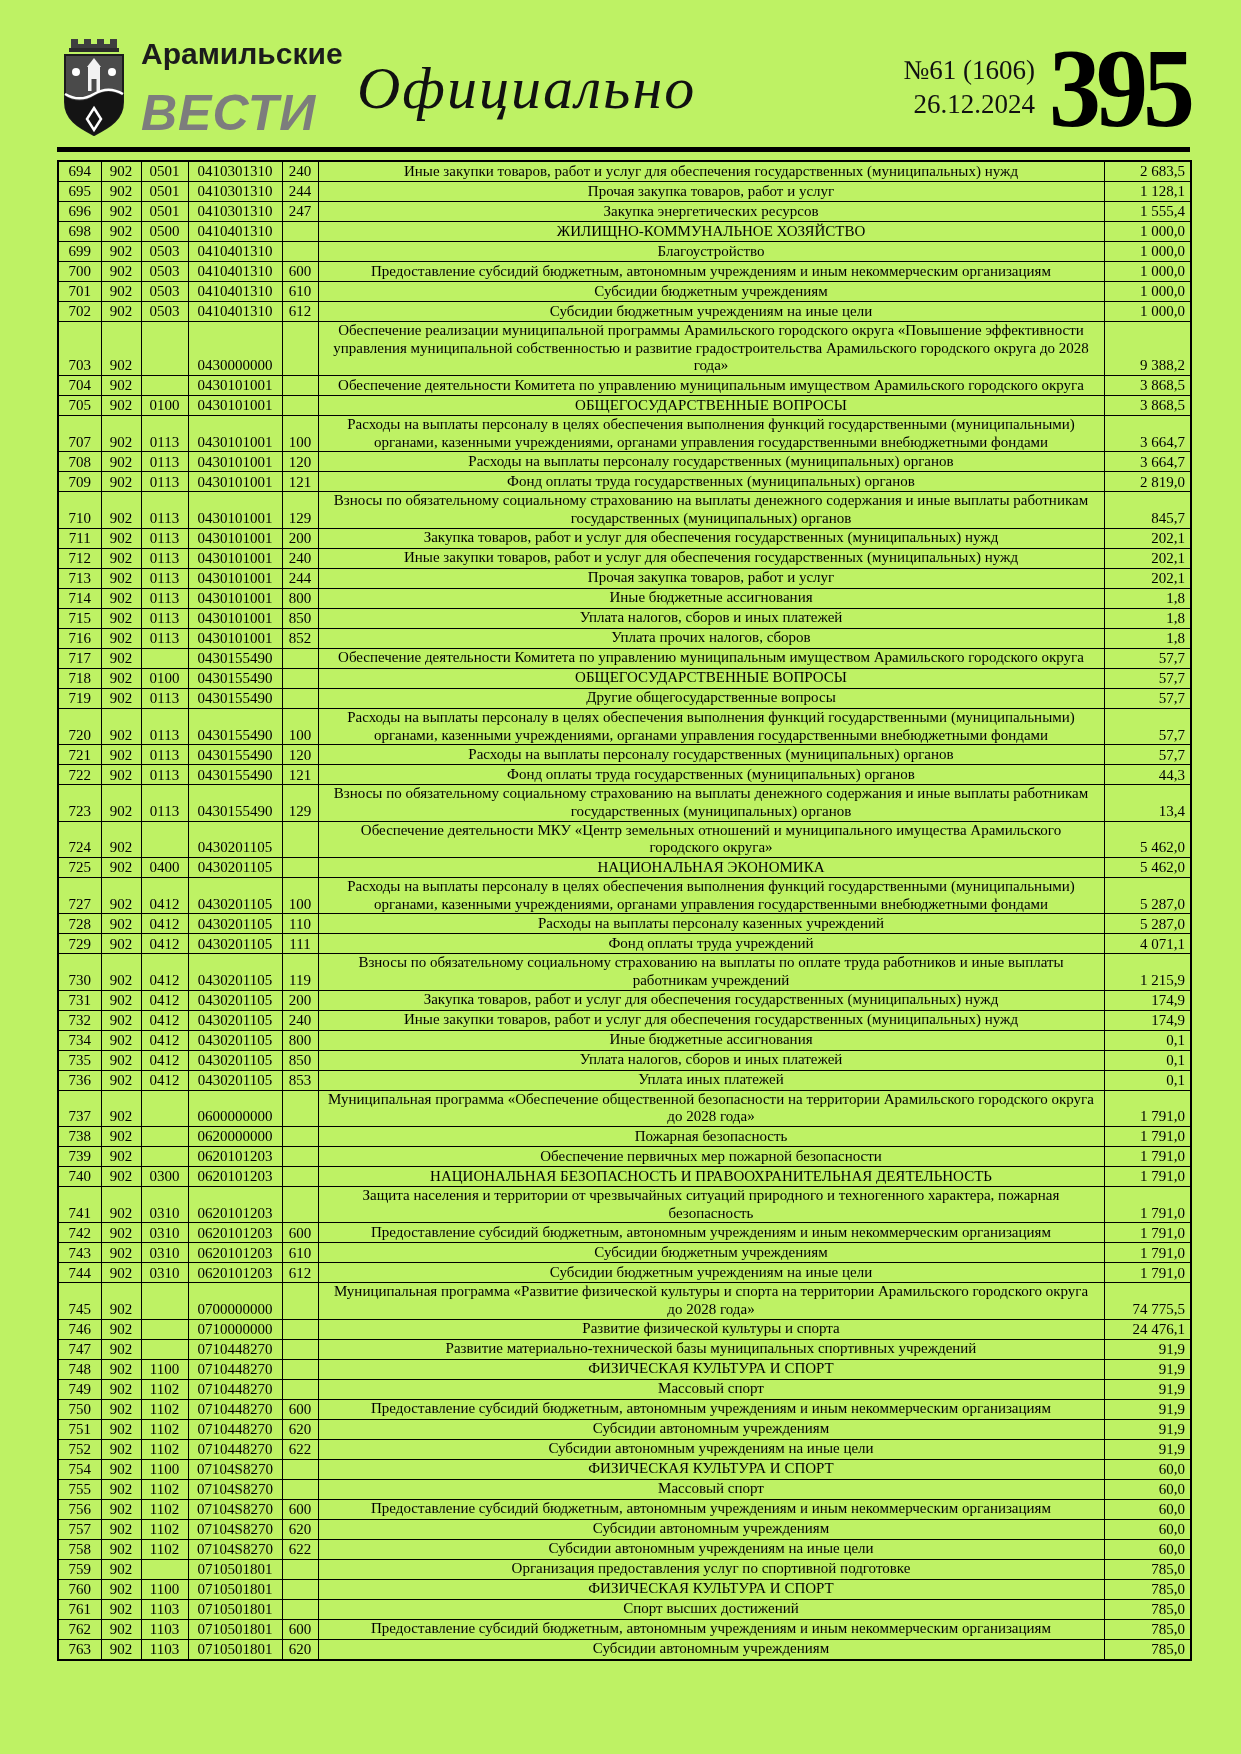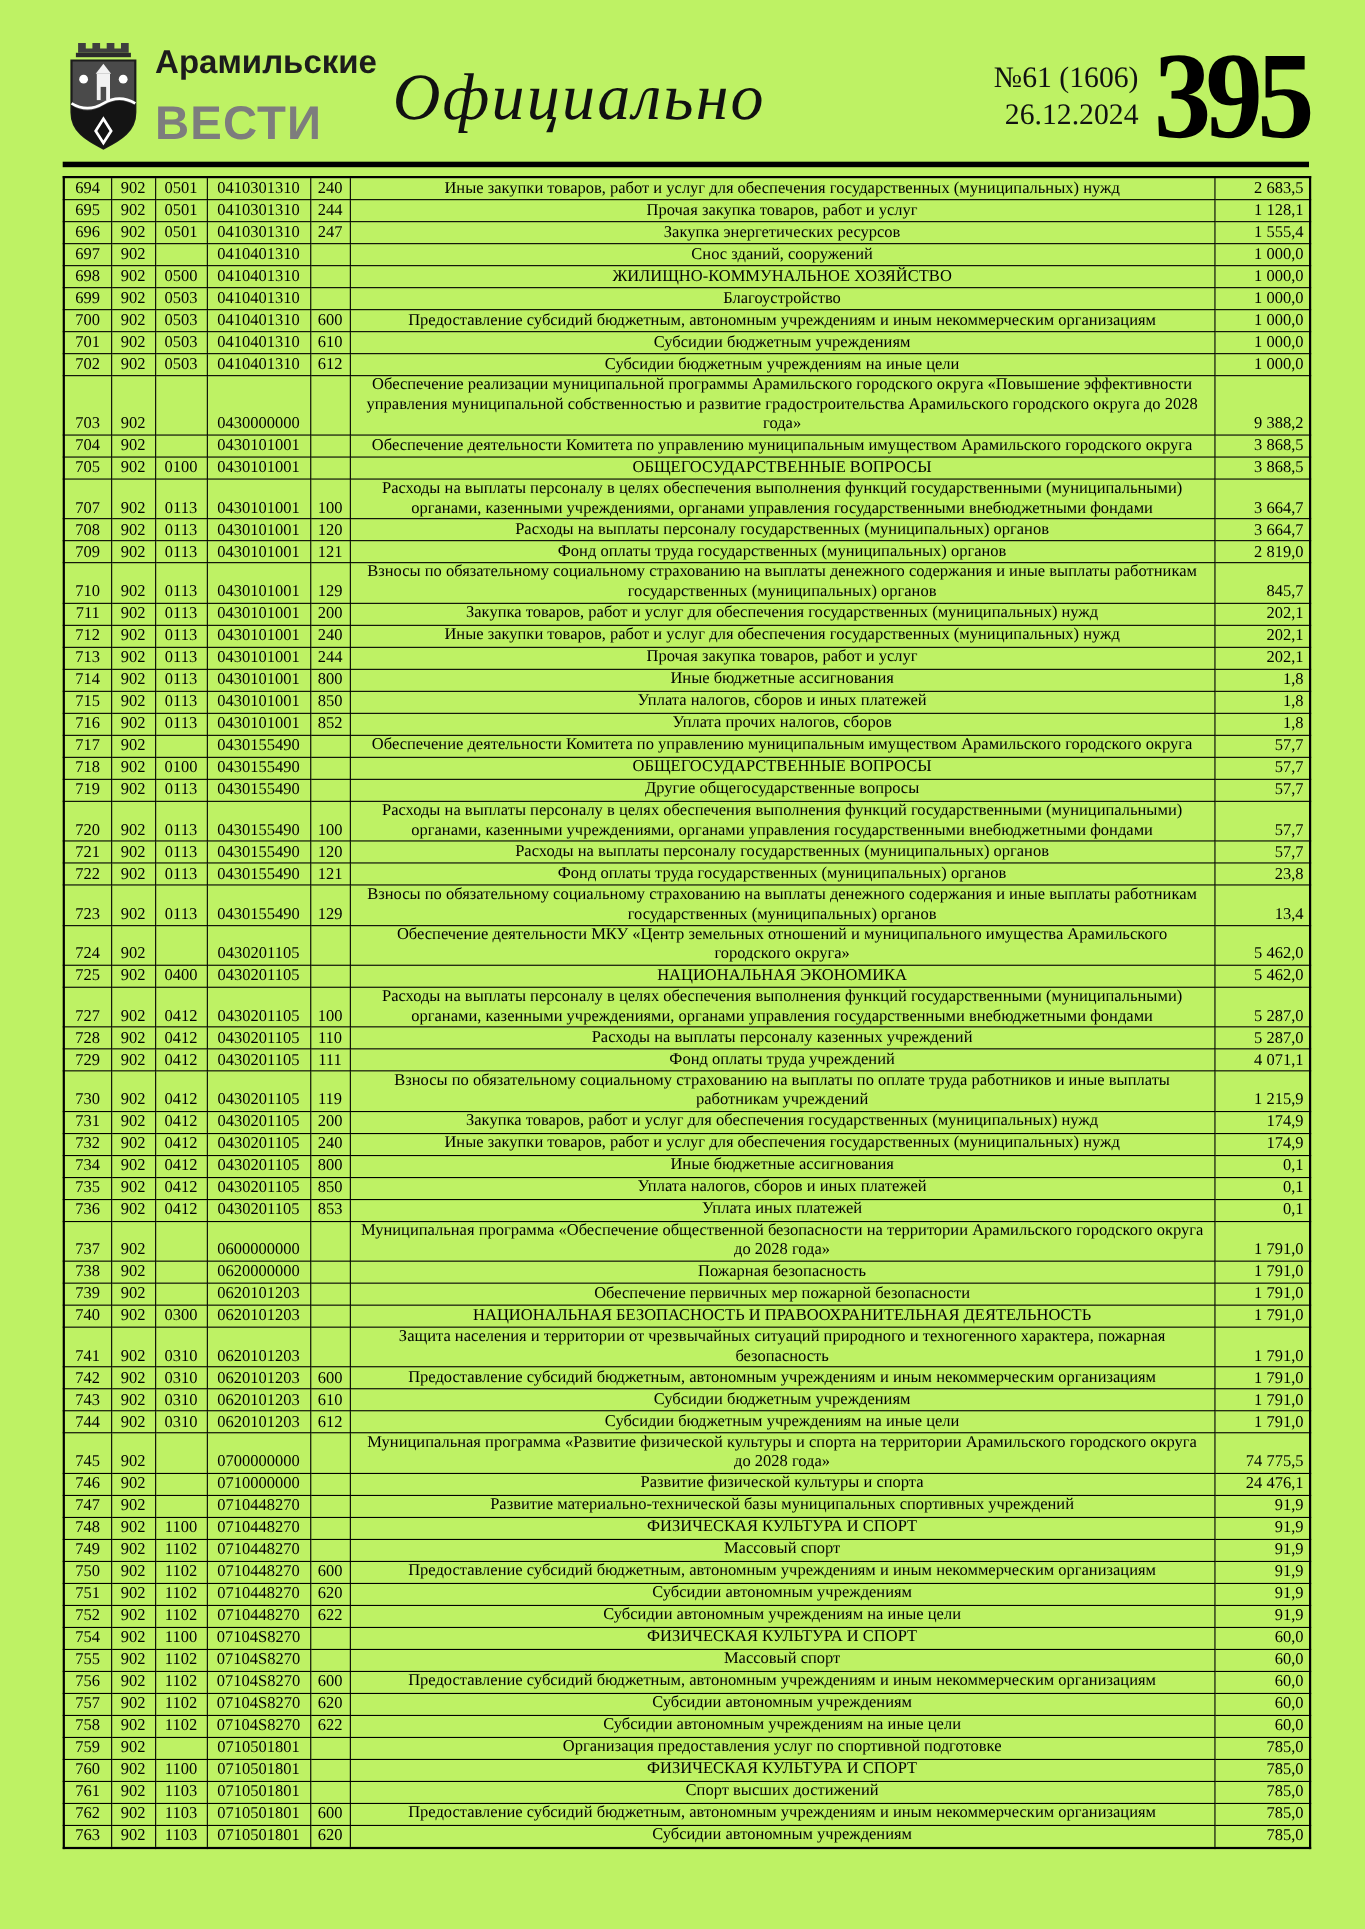--- a/index.html
+++ b/index.html
@@ -34,25 +34,26 @@
     line-height:1;
     font-family:"Liberation Sans", sans-serif;
   }
   .paper-name .l1{
     font-size:30px;
     font-weight:bold;
     color:#1c1c1c;
     letter-spacing:0px;
   }
   .paper-name .l2{
-    font-size:43px;
+    font-size:50px;
     font-weight:bold;
     color:#7d7d7d;
     letter-spacing:1px;
     margin-top:19px;
+    font-style:italic;
   }
   .section-title{
     flex:1 1 auto;
     text-align:left;
     font-family:"Liberation Serif", serif;
     font-style:italic;
     font-size:60px;
     letter-spacing:2px;
     color:#111;
     padding-right:30px;
@@ -202,29 +203,20 @@
         <tr>
           <td class="c0">696</td>
           <td class="c1">902</td>
           <td class="c2">0501</td>
           <td class="c3">0410301310</td>
           <td class="c4">247</td>
           <td class="c5">Закупка энергетических ресурсов</td>
           <td class="c6">1 555,4</td>
         </tr>
         <tr>
-          <td class="c0">697</td>
-          <td class="c1">902</td>
-          <td class="c2"></td>
-          <td class="c3">0410401310</td>
-          <td class="c4"></td>
-          <td class="c5">Снос зданий, сооружений</td>
-          <td class="c6">1 000,0</td>
-        </tr>
-        <tr>
           <td class="c0">698</td>
           <td class="c1">902</td>
           <td class="c2">0500</td>
           <td class="c3">0410401310</td>
           <td class="c4"></td>
           <td class="c5">ЖИЛИЩНО-КОММУНАЛЬНОЕ ХОЗЯЙСТВО</td>
           <td class="c6">1 000,0</td>
         </tr>
         <tr>
           <td class="c0">699</td>
@@ -424,21 +416,21 @@
           <td class="c5">Расходы на выплаты персоналу государственных (муниципальных) органов</td>
           <td class="c6">57,7</td>
         </tr>
         <tr>
           <td class="c0">722</td>
           <td class="c1">902</td>
           <td class="c2">0113</td>
           <td class="c3">0430155490</td>
           <td class="c4">121</td>
           <td class="c5">Фонд оплаты труда государственных (муниципальных) органов</td>
-          <td class="c6">23,8</td>
+          <td class="c6">44,3</td>
         </tr>
         <tr>
           <td class="c0">723</td>
           <td class="c1">902</td>
           <td class="c2">0113</td>
           <td class="c3">0430155490</td>
           <td class="c4">129</td>
           <td class="c5">Взносы по обязательному социальному страхованию на выплаты денежного содержания и иные выплаты работникам государственных (муниципальных) органов</td>
           <td class="c6">13,4</td>
         </tr>

